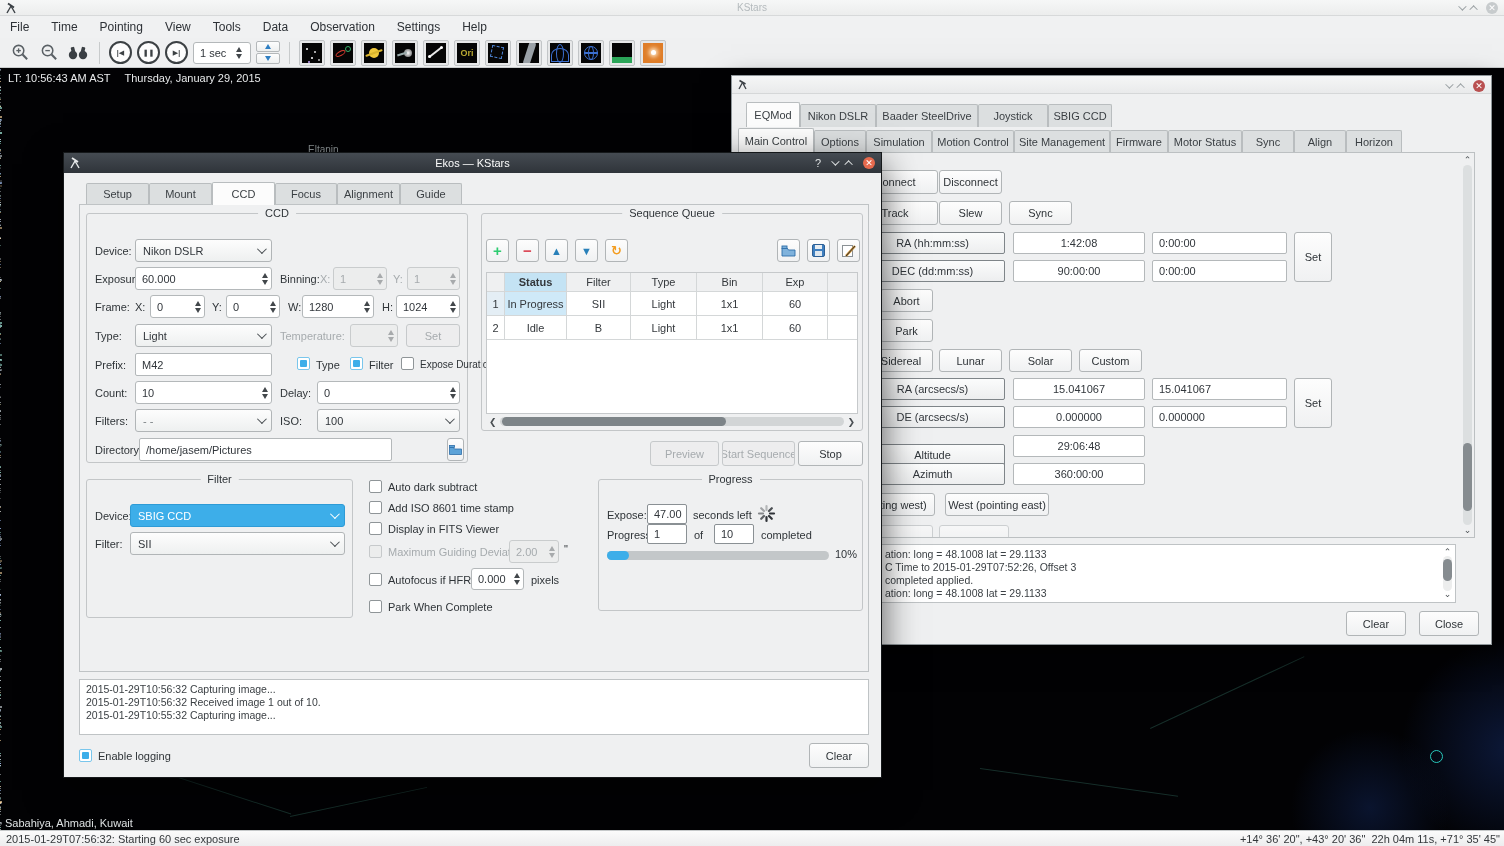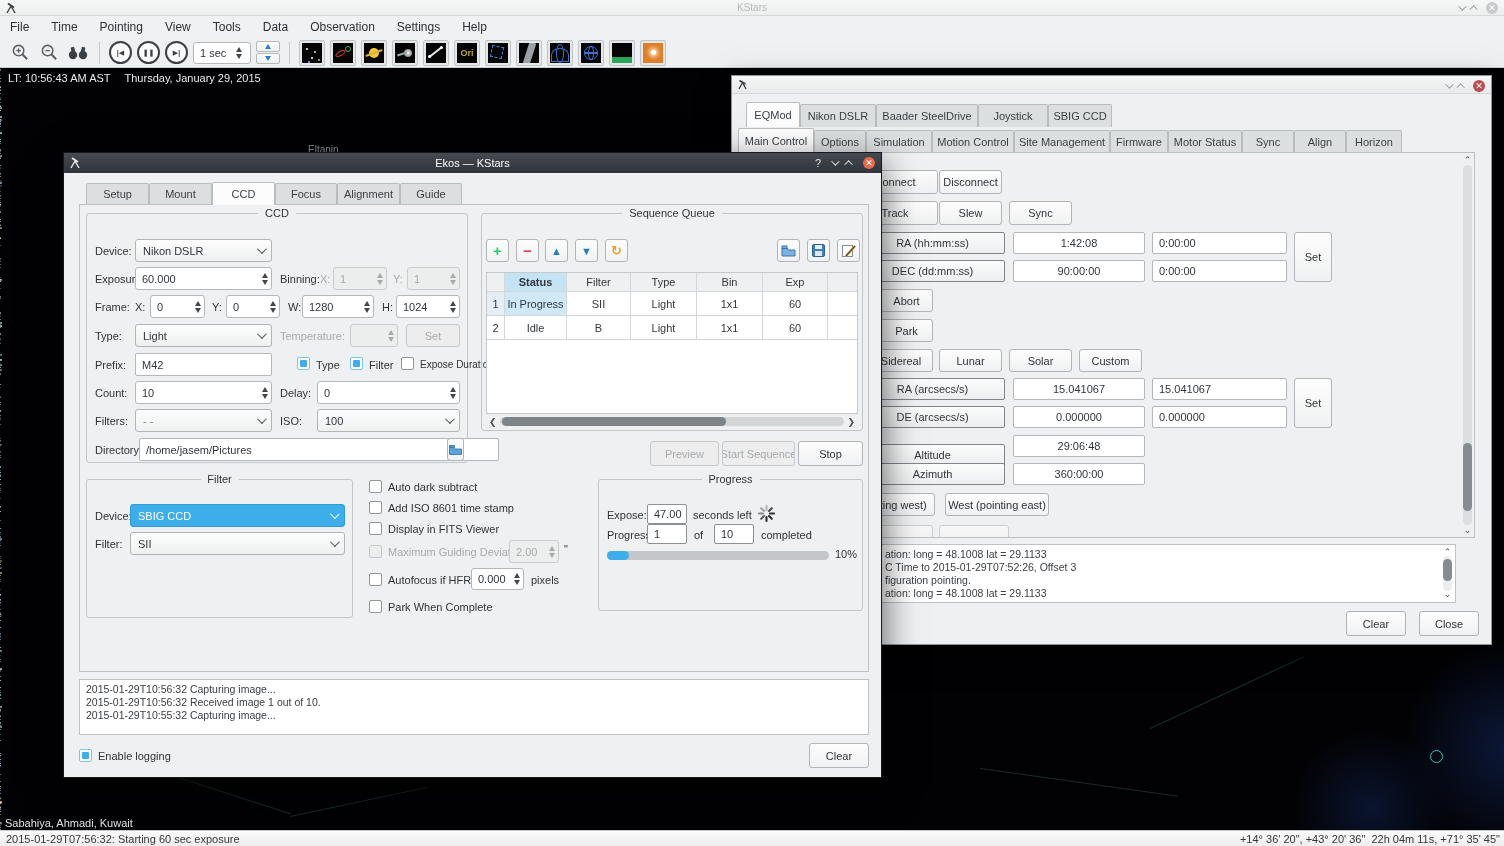--- a/index.html
+++ b/index.html
@@ -758,21 +758,21 @@
         <div class="trackv"></div>
         <div class="thumbv" style="top:288px;height:68px"></div>
         <span class="arrgl" style="bottom:0">⌄</span>
         <span class="arrgl" style="top:0">⌃</span>
       </div>
     </div>
 
     <div class="logbox" style="left:14px;top:468px;width:710px;height:59px;padding:3px 3px 3px 138px">
       <div>ation: long = 48.1008 lat = 29.1133</div>
       <div>C Time to 2015-01-29T07:52:26, Offset 3</div>
-      <div>figuration pointing.</div>
+      <div>completed applied.</div>
       <div>ation: long = 48.1008 lat = 29.1133</div>
       <div>ing configuration...</div>
       <div class="scrollv" style="right:1px;top:1px;height:55px;position:absolute">
         <div class="trackv" style="background:#eceded"></div>
         <div class="thumbv" style="top:13px;height:22px"></div>
         <span class="arrgl" style="top:0">⌃</span>
         <span class="arrgl" style="bottom:0">⌄</span>
       </div>
     </div>
 
@@ -940,21 +940,21 @@
         <span class="cv" style="color:#7b8185">- -</span>
           <span class="cchev"></span>
       </div>
       <span class="lbl" style="left:193px;top:201px">ISO:</span>
       <div class="combo" style="left:230px;top:195px;width:143px;height:23px">
         <span class="cv">100</span>
           <span class="cchev"></span>
       </div>
 
       <span class="lbl" style="left:8px;top:230px">Directory:</span>
-      <div class="field" style="left:52px;top:224px;width:360px;height:23px">
+      <div class="field" style="left:52px;top:224px;width:253px;height:23px">
           <span>/home/jasem/Pictures</span>
         </div>
       <div class="btn" style="left:360px;top:224px;width:17px;height:23px;padding:0">
         <svg width="13" height="10">
             <path d="M0.5 2.5 h4 l1 1.5 h7 v5.5 h-12z" fill="#5da3d8" stroke="#2d6da8" stroke-width="0.8"></path>
             <rect x="0.5" y="0.5" width="5" height="2" fill="#5da3d8" stroke="#2d6da8" stroke-width="0.8"></rect>
           </svg>
       </div>
     </div>
 

